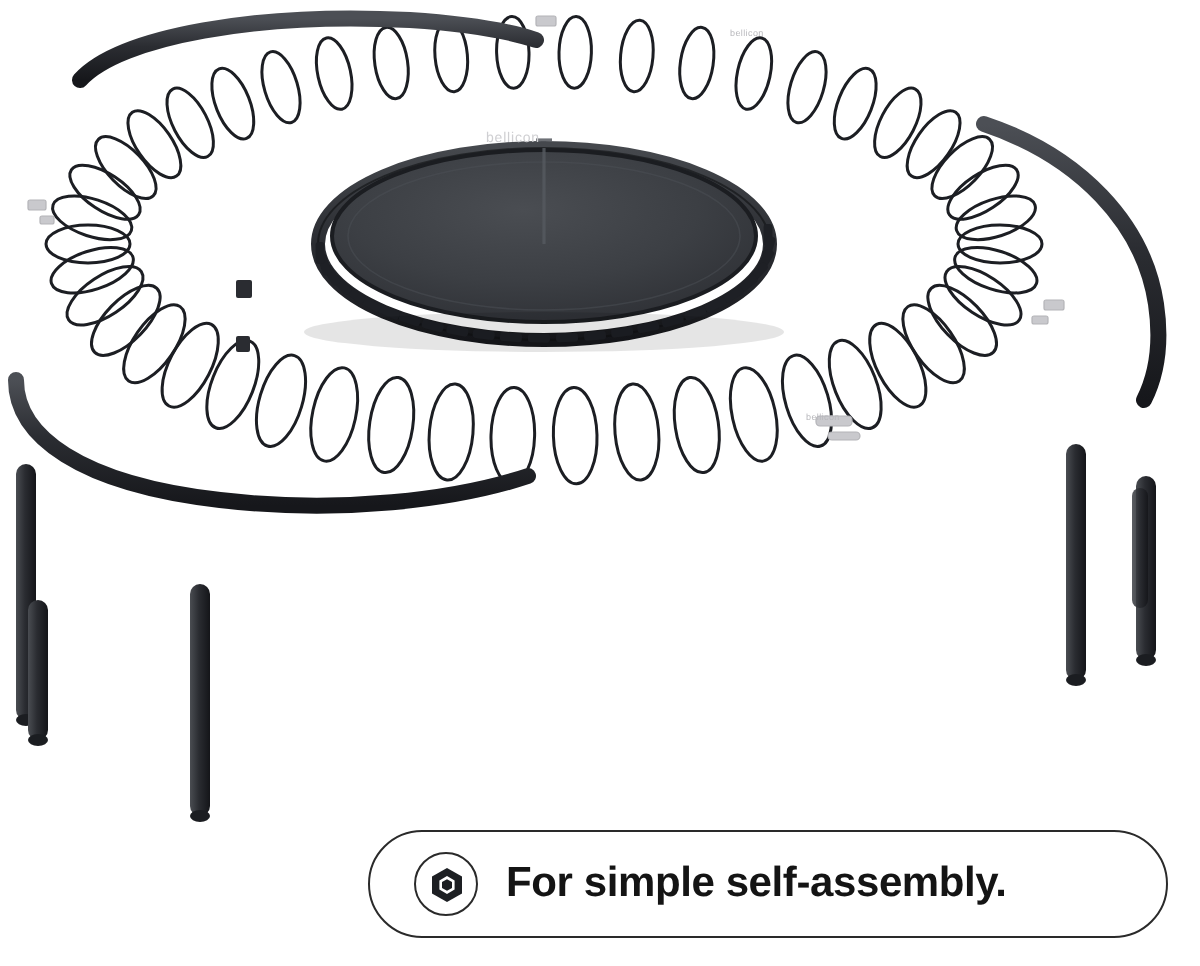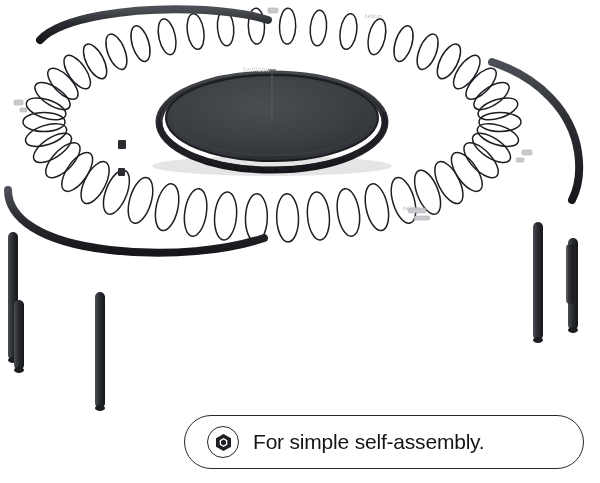--- a/index.html
+++ b/index.html
@@ -47,21 +47,21 @@
     height: 30px;
     border: 1.4px solid #2a2a2a;
     border-radius: 50%;
     display: flex;
     align-items: center;
     justify-content: center;
     flex: 0 0 auto;
   }
   #caption-text {
     font-size: 21px;
-    font-weight: normal;
+    font-weight: bold;
     color: #141414;
     letter-spacing: -0.2px;
     white-space: nowrap;
   }
   .logo-text {
     position: absolute;
     font-size: 7px;
     letter-spacing: 0.4px;
     color: #cfcfd2;
     font-family: "Liberation Sans", sans-serif;

